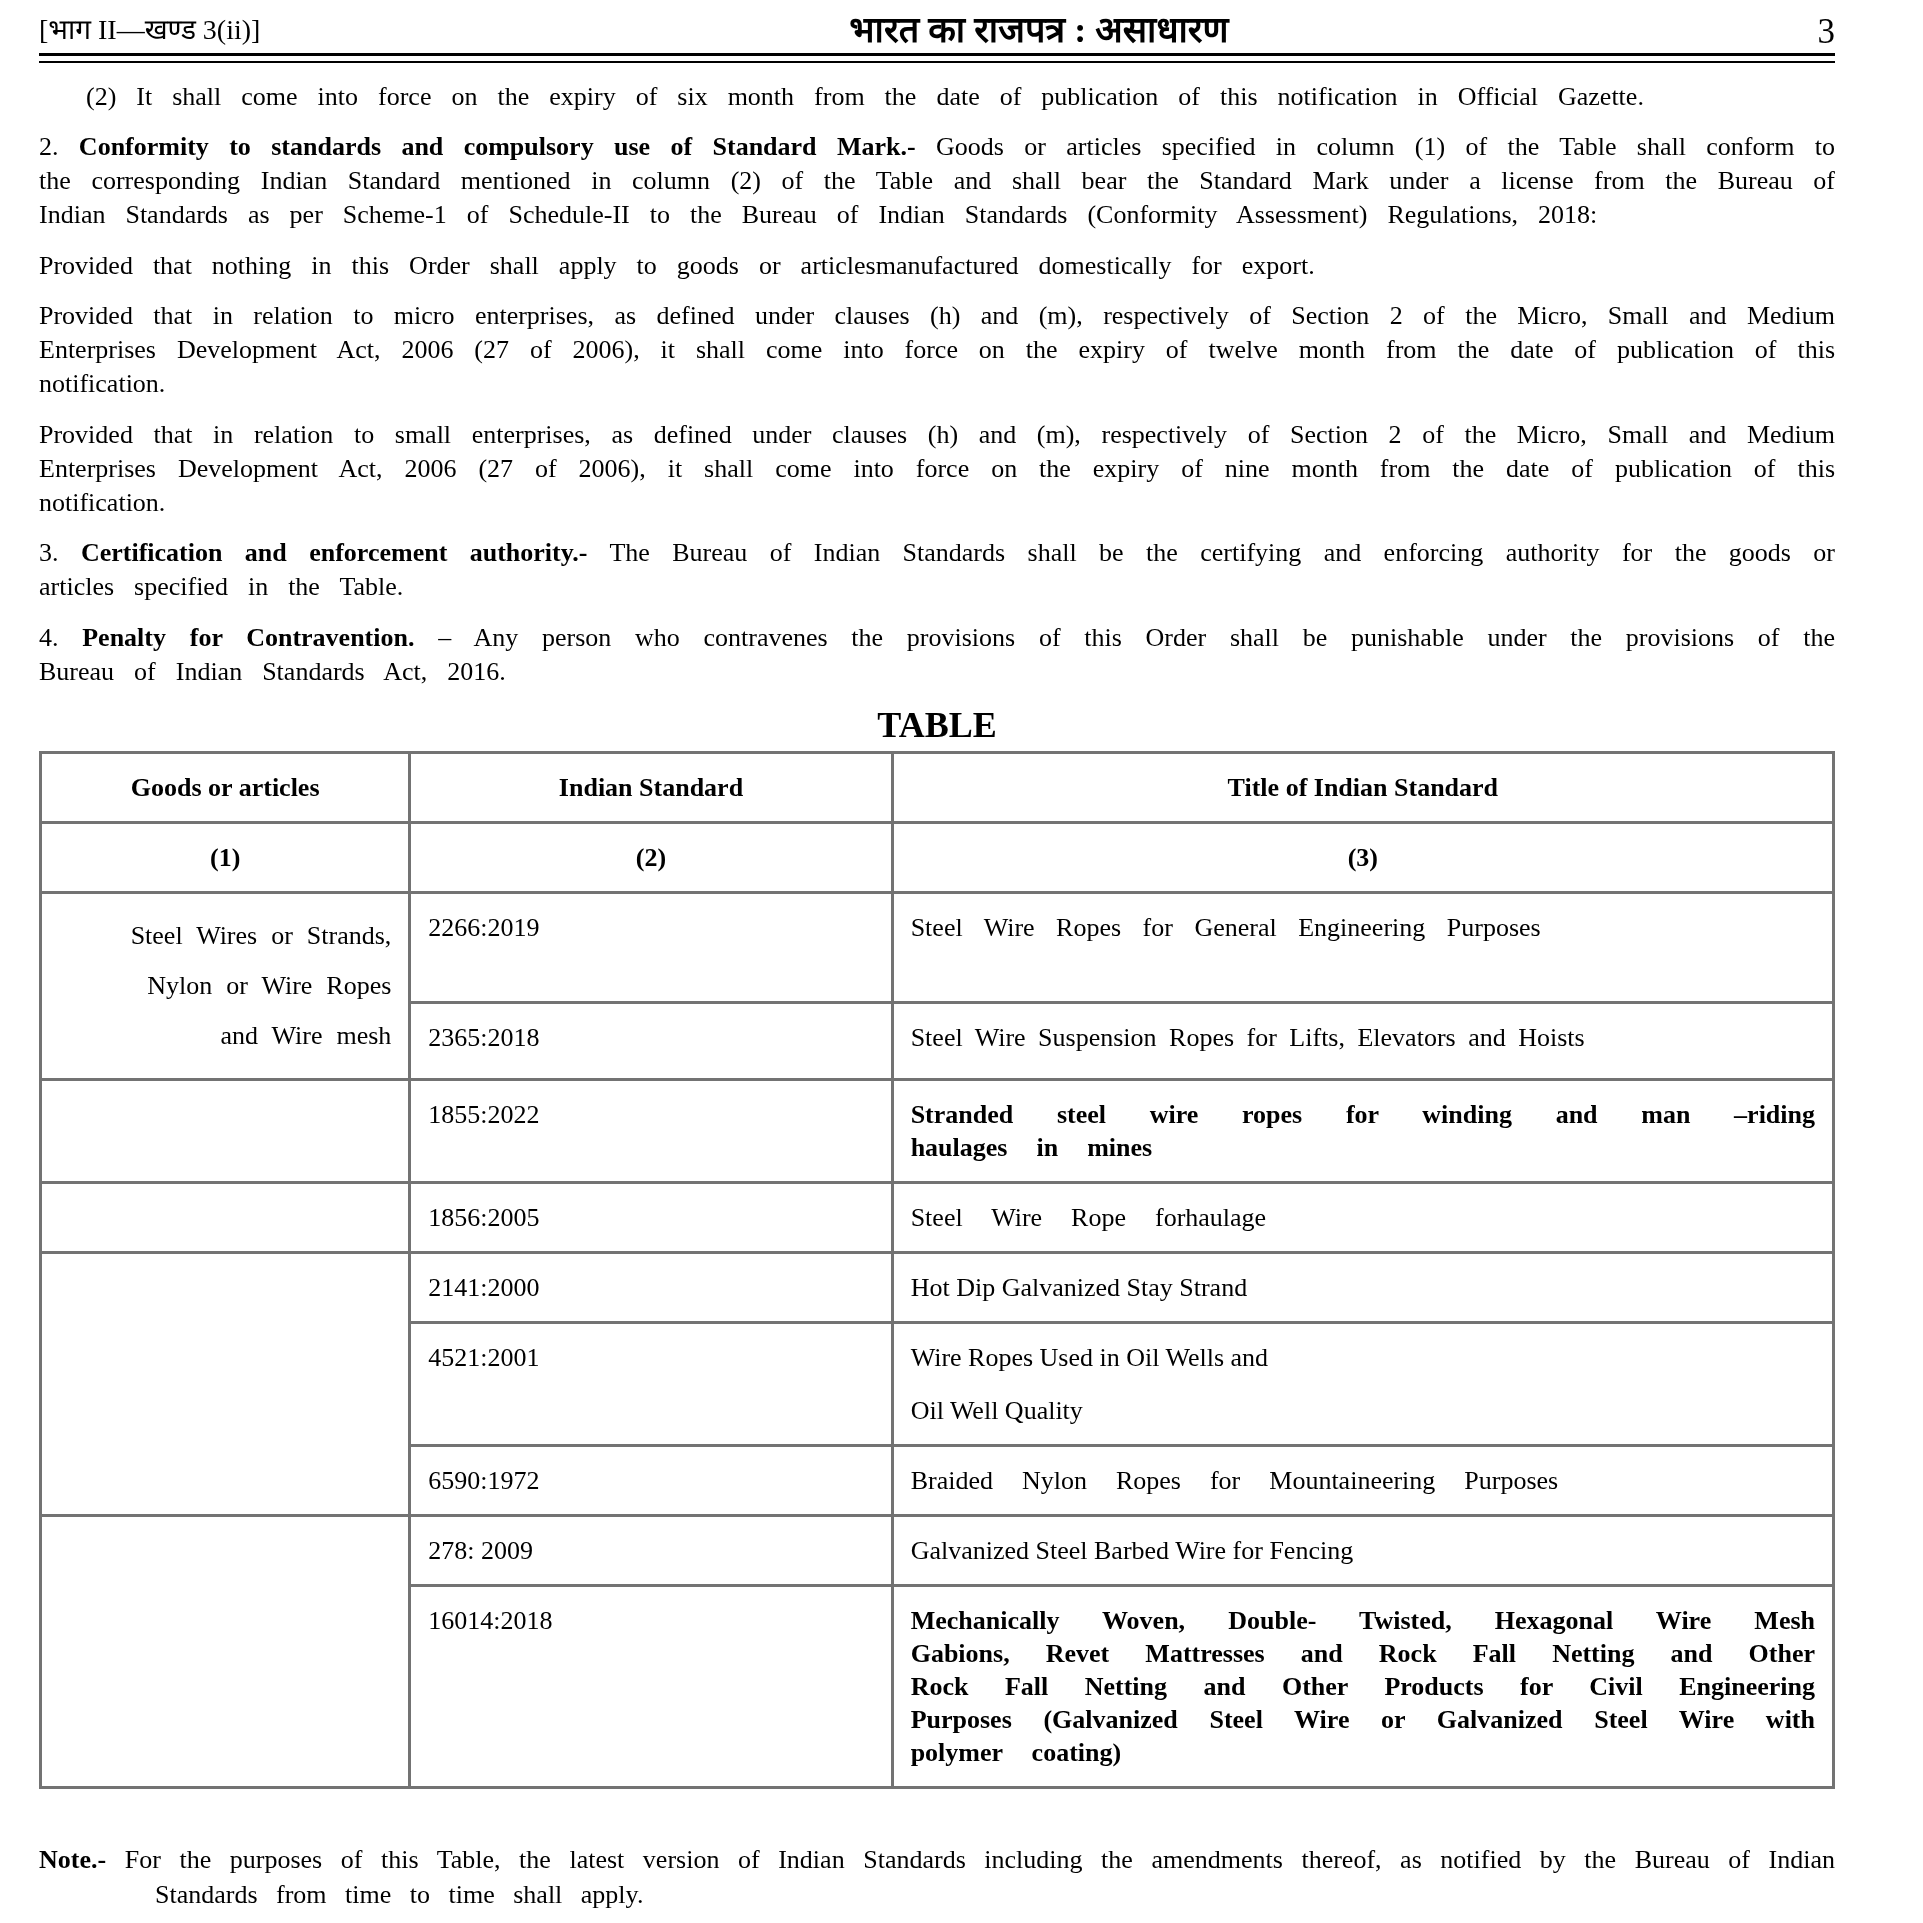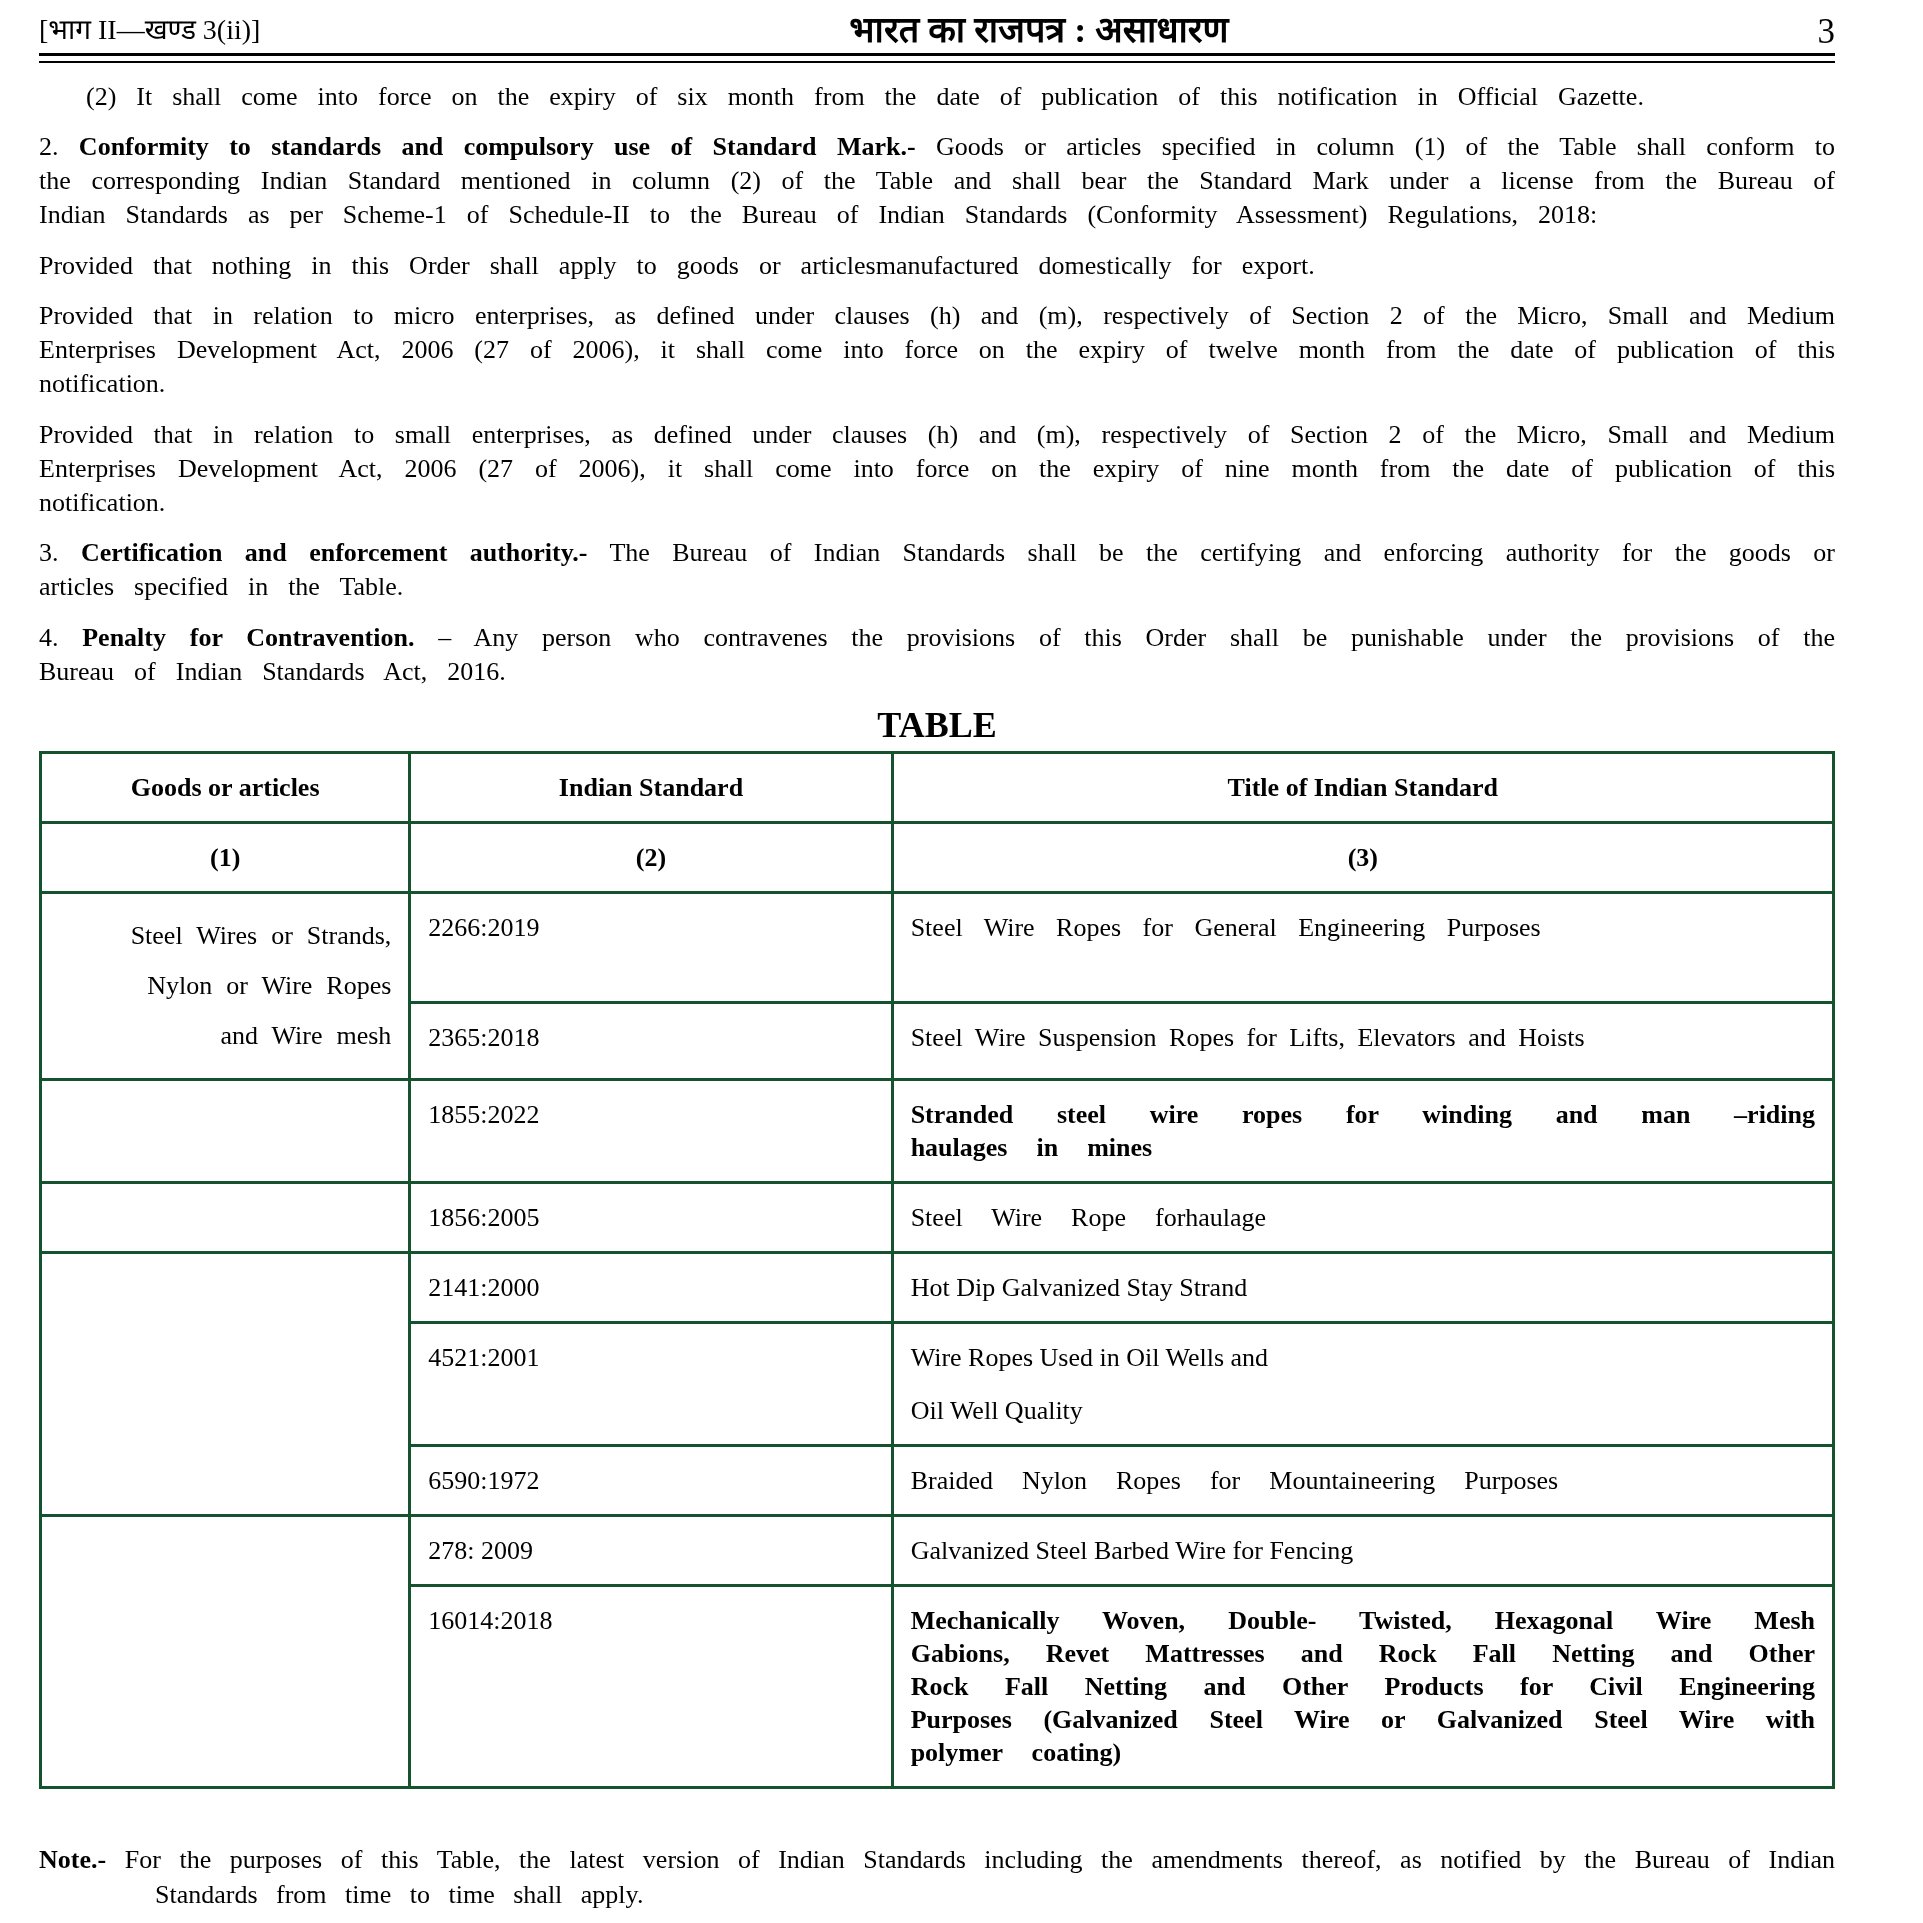--- a/index.html
+++ b/index.html
@@ -25,21 +25,21 @@
   .para .b{font-weight:bold;}
   .sub-para{margin-left:47px;}
   .table-title{margin-top:19.5px;text-align:center;font-weight:bold;font-size:36px;line-height:34px;word-spacing:normal;}
 
   
   table.std-table{
     width:100%;border-collapse:collapse;margin-top:9px;
     font-size:26px;line-height:33px;table-layout:fixed;
   }
   table.std-table{border:3.8px solid #000;}
-  table.std-table td{border:3px solid #14532d;vertical-align:top;padding:17px;overflow:hidden;}
+  table.std-table td{border:3px solid #737373;vertical-align:top;padding:17px;overflow:hidden;}
   td.th-cell{font-weight:bold;text-align:center;padding-top:4.5px;}
   td.num-cell{font-weight:bold;text-align:center;padding-top:6px;}
   td.goods-cell{text-align:right;padding-top:12px;line-height:50px;word-spacing:7.5px;}
   td.std-cell{text-align:left;padding-top:9px;}
   td.ttl-cell{text-align:left;padding:9px 10.5px 0 9px;}
   td.just{text-align:justify;font-weight:bold;}
   .ws1{word-spacing:6px;}
   .ws2{word-spacing:15px;}
   .ws3{word-spacing:22.5px;}
   .gap-top{margin-top:19.5px;}

